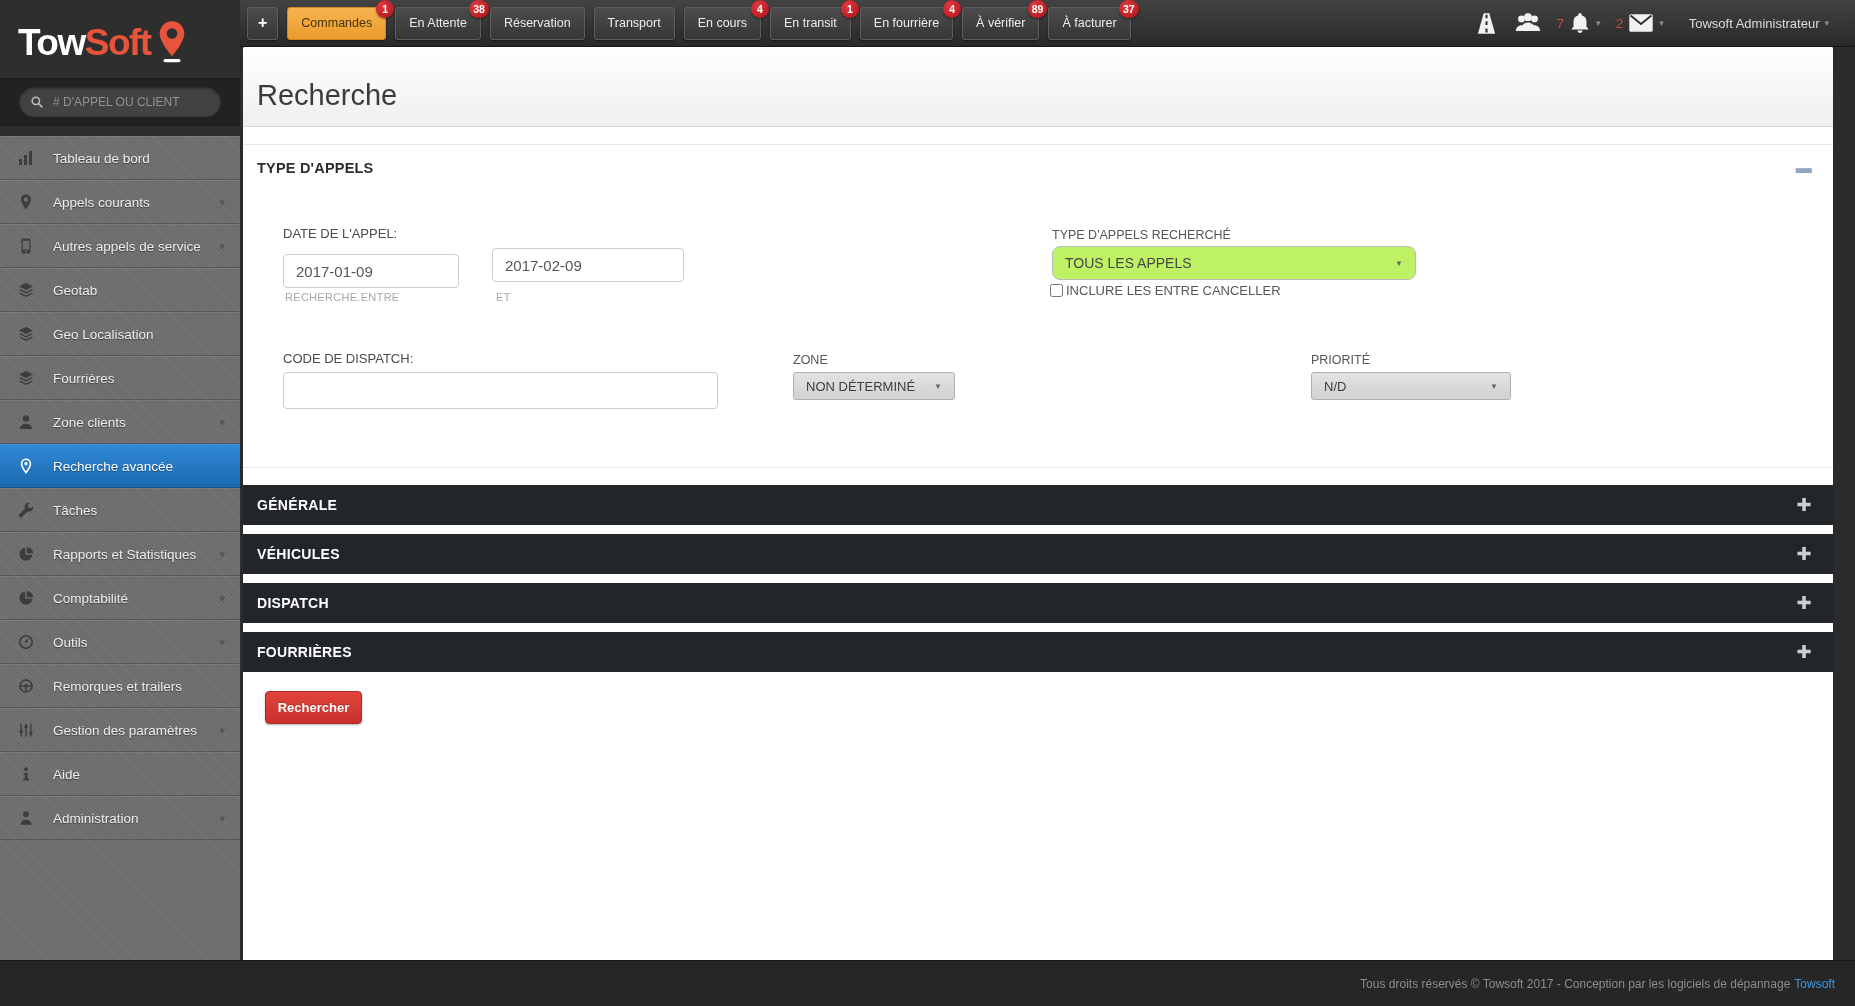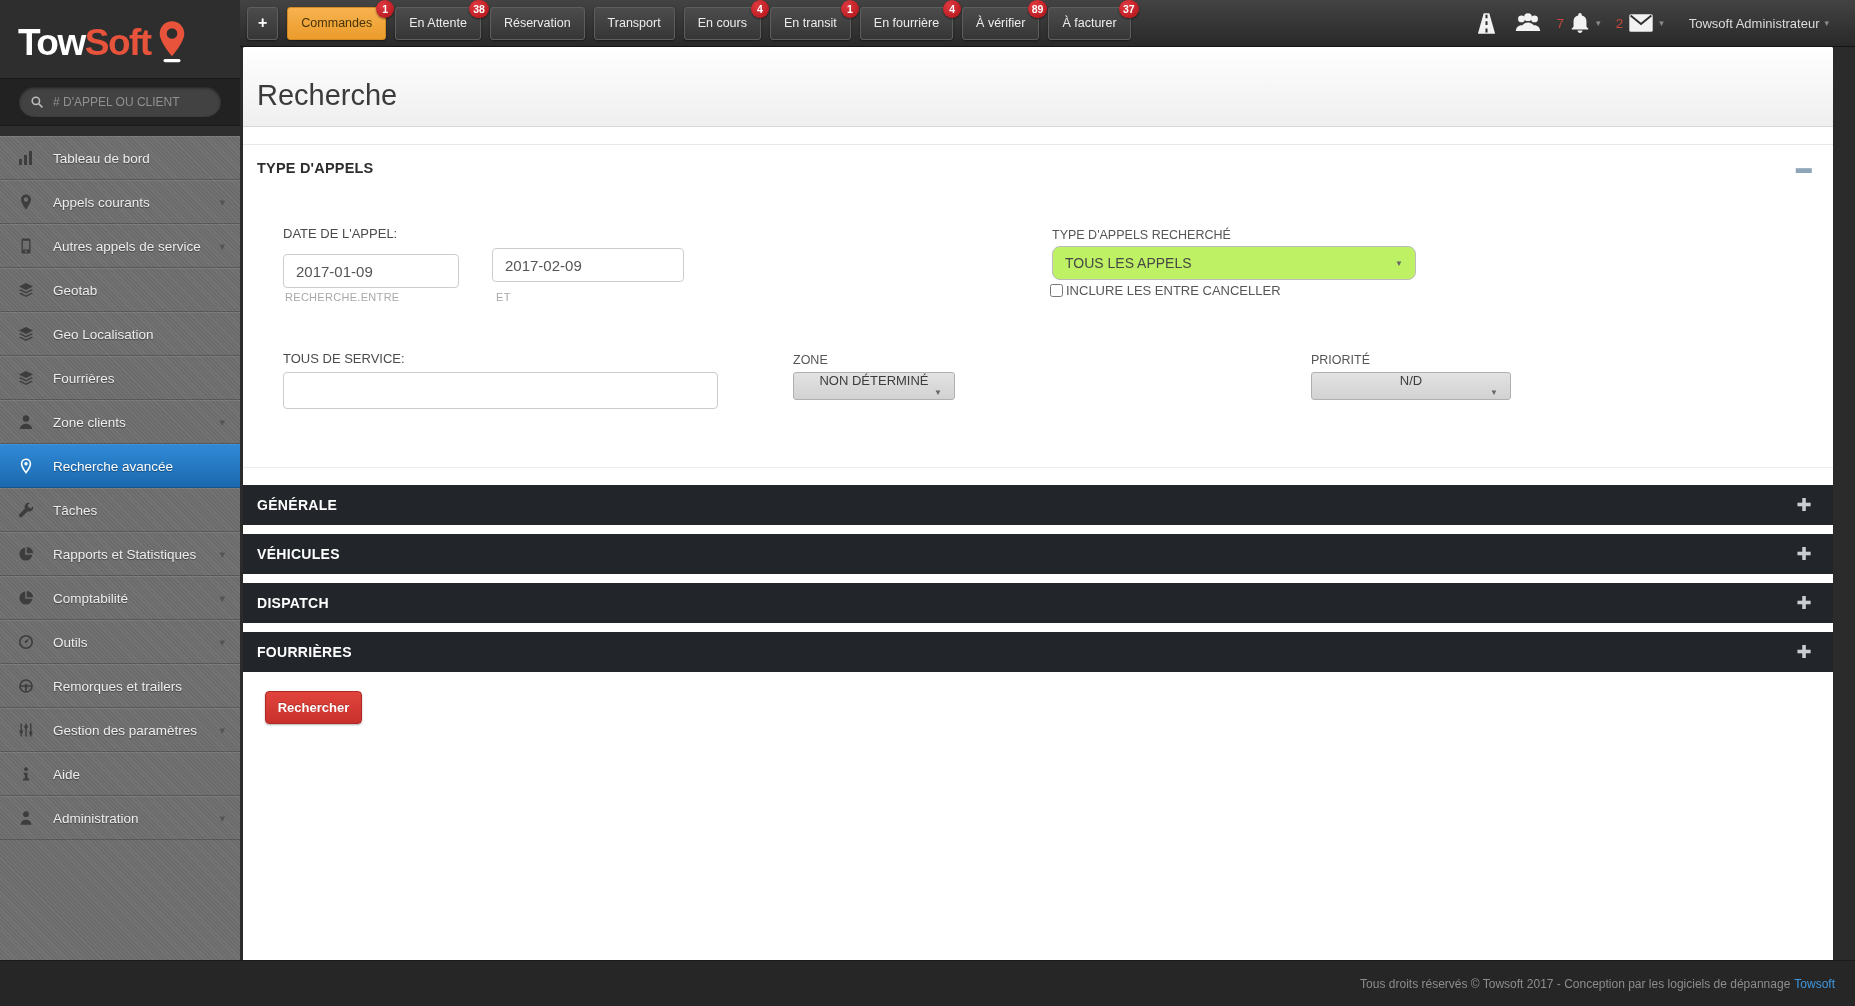--- a/index.html
+++ b/index.html
@@ -120,21 +120,21 @@
     border:1px solid #cccccc; border-radius:4px; background:#ffffff;
     color:#555555; font-size:15px; padding:0 12px; outline:none;
     font-family:"Liberation Sans",sans-serif;
   }
   .sel {
     border:1px solid #bbbbbb; border-radius:8px; background:#bef264;
     color:#474747; font-size:14px; display:flex; align-items:center;
     padding:0 12px; cursor:pointer;
   }
   .sel .sel-caret { margin-left:auto; font-size:8px; color:#666666; }
-  .sel.gray { background:linear-gradient(#e2e2e2,#d2d2d2); border-color:#b0b0b0; border-radius:3px; font-size:13px; color:#3d3d3d;flex-direction:column; }
+  .sel.gray { background:linear-gradient(#e2e2e2,#d2d2d2); border-color:#b0b0b0; border-radius:3px; font-size:13px; color:#3d3d3d; }
   .chk-row { display:flex; align-items:center; gap:3px; font-size:13px; color:#565656; }
   .chk-row input { width:13px; height:13px; margin:0; }
 
   .accordions { display:flex; flex-direction:column; gap:9px; margin-top:17px; }
   .accordion {
     height:40px; background:#22262a; display:flex; align-items:center;
     padding:0 21px 0 14px; color:#ffffff; font-weight:bold; font-size:14px;
     letter-spacing:.3px; cursor:pointer;
   }
   .plus-icon { margin-left:auto; color:#caced2; font-size:18px; font-weight:normal; line-height:1; }
@@ -481,21 +481,21 @@
         <div class="f-abs lbl-norm" style="left:809px; top:40px;">TYPE D'APPELS RECHERCHÉ</div>
         <div class="f-abs sel" style="left:809px; top:58px; width:364px; height:34px;">
           <span>TOUS LES APPELS</span>
           <span class="sel-caret">▼</span>
         </div>
         <label class="f-abs chk-row" style="left:807px; top:95px;">
           <input type="checkbox" style="">
           <span>INCLURE LES ENTRE CANCELLER</span>
         </label>
 
-        <div class="f-abs lbl-bold" style="left:40px; top:163px;">TOUS DE SERVICE:</div>
+        <div class="f-abs lbl-bold" style="left:40px; top:163px;">CODE DE DISPATCH:</div>
         <input class="f-abs txt-input" style="left: 40px; top: 184px; width: 435px; height: 37px;" value="">
 
         <div class="f-abs lbl-norm" style="left:550px; top:165px;">ZONE</div>
         <div class="f-abs sel gray" style="left:550px; top:184px; width:162px; height:28px;">
           <span>NON DÉTERMINÉ</span>
           <span class="sel-caret">▼</span>
         </div>
 
         <div class="f-abs lbl-norm" style="left:1068px; top:165px;">PRIORITÉ</div>
         <div class="f-abs sel gray" style="left:1068px; top:184px; width:200px; height:28px;">

